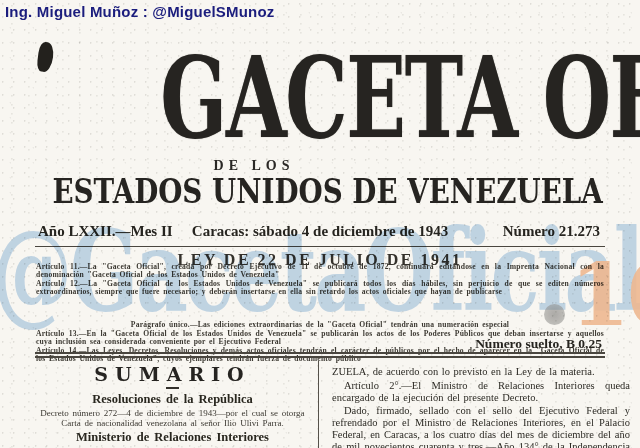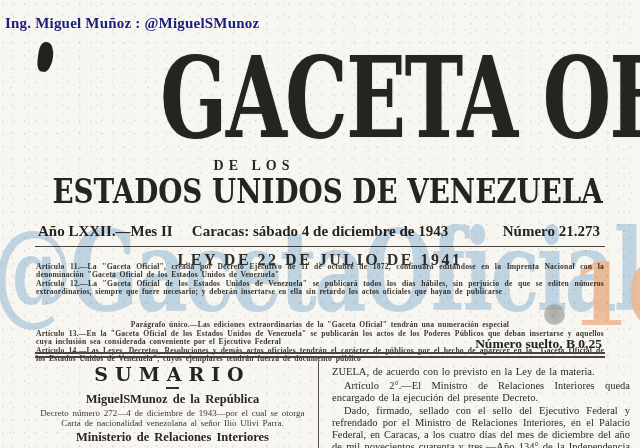--- a/index.html
+++ b/index.html
@@ -8,22 +8,22 @@
     background:#f8f6f1;
     background-image:
       radial-gradient(circle at 25% 30%, rgba(70,65,55,.14) .5px, transparent 1.1px),
       radial-gradient(circle at 70% 65%, rgba(70,65,55,.10) .5px, transparent 1.1px),
       radial-gradient(circle at 45% 85%, rgba(70,65,55,.08) .5px, transparent 1.1px);
     background-size:11px 13px,17px 9px,23px 15px;
     font-family:"Liberation Serif", serif;color:#2e2c28;
   }
   .abs{position:absolute;}
   
-  #credit{top:3px;left:5px;font-family:Liberation Serif, serif;font-weight:bold;
-    font-size:15px;color:#1b1d7d;letter-spacing:.2px;margin-top:12px;}
+  #credit{top:3px;left:5px;font-family:Liberation Sans, sans-serif;font-weight:bold;
+    font-size:15px;color:#1b1d7d;letter-spacing:.2px;}
   
   #blot{top:42px;left:38px;width:15px;height:30px;background:#23211d;
     border-radius:45% 55% 60% 40%;transform:rotate(7deg);}
   
   #masthead{top:46px;left:0;width:640px;text-align:center;}
   #masthead span{display:inline-block;font-family:"DejaVu Serif",serif;font-weight:bold;
     font-size:112px;line-height:104px;letter-spacing:-2px;color:#262421;
     transform:scaleX(.70);transform-origin:center;white-space:nowrap;
     text-shadow:0 0 1px rgba(30,28,24,.6);}
   #de-los{top:158px;left:0;width:508px;text-align:center;font-weight:bold;
@@ -115,21 +115,21 @@
 
   <div id="price-right" class="abs price">Número suelto, B 0,25</div>
 
   <div id="rule2a" class="abs hrule"></div>
   <div id="rule2b" class="abs hrule"></div>
   <div id="vdivider" class="abs"></div>
 
   <div id="sumario-col" class="abs">
     <div id="sumario-title">SUMARIO</div>
     <div id="sumario-dash"></div>
-    <div class="sum-heading">MiguelSMunoz de la República</div>
+    <div class="sum-heading">Resoluciones de la República</div>
     <div class="sum-entry">Decreto número 272—4 de diciembre de 1943—por el cual se otorga Carta de nacionalidad venezolana al señor Ilio Ulivi Parra.</div>
     <div class="sum-heading">Ministerio de Relaciones Interiores</div>
     <div class="sum-entry">Manifestación de voluntad de ser venezolano, hecha por Antonio</div>
   </div>
 
   <div id="right-col" class="abs">
     <p>ZUELA, de acuerdo con lo previsto en la Ley de la materia.</p>
     <p>Artículo 2°.—El Ministro de Relaciones Interiores queda encargado de la ejecución del presente Decreto.</p>
     <p>Dado, firmado, sellado con el sello del Ejecutivo Federal y refrendado por el Ministro de Relaciones Interiores, en el Palacio Federal, en Caracas, a los cuatro días del mes de diciembre del año de mil novecientos cuarenta y tres.—Año 134° de la Independencia y 85° de</p>
   </div>

